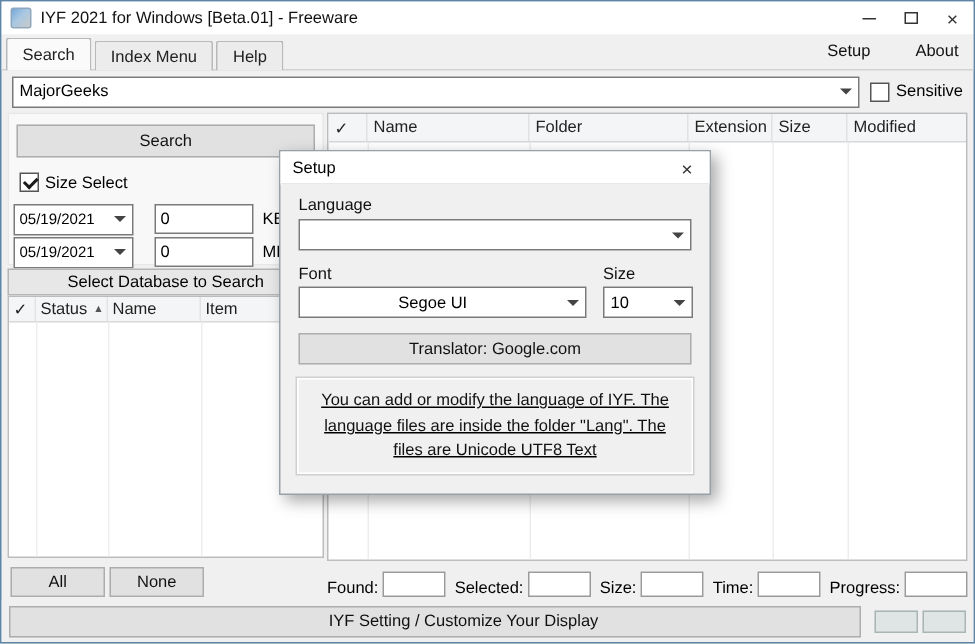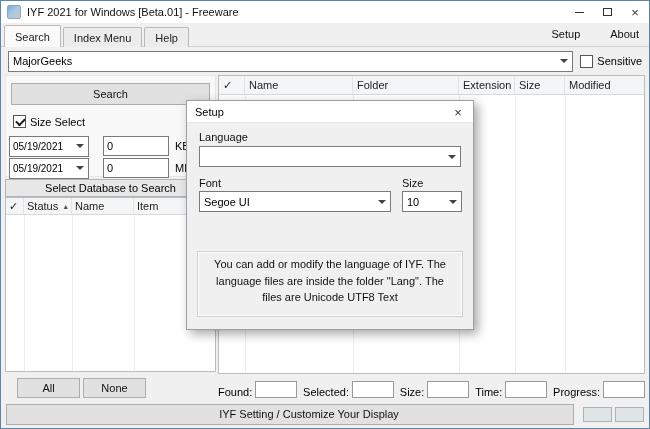--- a/index.html
+++ b/index.html
@@ -72,21 +72,21 @@
   .unit { margin-left:6px; }
   .db-header { position:absolute; top:104px; left:0; right:0; height:18px; background:#e7e7e7;
                border:1px solid #b5b5b5; display:flex; align-items:center; justify-content:center; }
   .db-list { position:absolute; top:122px; left:0; right:0; bottom:26px; border:1px solid #bcbcbc;
              background:#fff; overflow:hidden; }
   .lh { display:flex; height:17px; background:#f4f5f6; border-bottom:1px solid #dadada; }
   .lh-cell { display:flex; align-items:center; padding-left:3px; border-right:1px solid #e3e3e3;
              font-size:11px; color:#222; }
   .sort-arrow { font-size:7px; margin-left:4px; color:#555; }
   .vline { position:absolute; top:17px; bottom:0; width:1px; background:#ededed; }
-  .left-btns { position:absolute; left:12px; bottom:0; height:20px; display:flex; gap:3px; }
+  .left-btns { position:absolute; left:2px; bottom:0; height:20px; display:flex; gap:3px; }
   .left-btns .btn { width:63px; height:20px; }
 
   
   .right { position:absolute; top:74px; left:217px; right:4px; bottom:30px; }
   .results-box { position:absolute; top:0; left:0; right:0; bottom:24px; border:1px solid #bcbcbc;
                  background:#fff; overflow:hidden; }
   .rh { display:flex; height:19px; background:#f4f5f6; border-bottom:1px solid #d9d9d9; }
   .rh-cell { display:flex; align-items:center; padding-left:4px; border-right:1px solid #e2e2e2;
              font-size:11px; color:#222; }
   .rvline { position:absolute; top:19px; bottom:0; width:1px; background:#ededed; }
@@ -116,21 +116,21 @@
   .dlg-title { height:22px; background:#ffffff; display:flex; align-items:center; padding-left:8px;
                position:relative; border-bottom:1px solid #e8e8e8; }
   .dlg-close { position:absolute; right:0; top:0; width:30px; height:22px; display:flex;
                align-items:center; justify-content:center; color:#333; font-size:13px; }
   .dlg-label { position:absolute; font-size:11px; color:#111; }
   .dlg-combo { position:absolute; }
   .combo-value { flex:1; padding-left:4px; white-space:nowrap; overflow:hidden; }
   .translator-btn { position:absolute; left:12px; top:121px; width:262px; height:21px; }
   .info-box { position:absolute; left:10px; top:150px; width:266px; height:66px;
               border:1px solid #cfcfcf; box-shadow:inset 0 0 0 1px #ffffff; background:#f0f0f0;
-              display:flex; align-items:flex-start; justify-content:center; }
+              display:flex; align-items:center; justify-content:center;text-decoration:underline; }
   .info-text { padding:4px 14px; text-align:center; font-size:11px; line-height:1.5; color:#111; }
 </style>
 </head>
 <body>
 
 <div class="win">
 
   <div class="titlebar">
     <div class="app-icon"></div>
     <span class="title-text">IYF 2021 for Windows [Beta.01] - Freeware</span>
@@ -317,32 +317,35 @@
     <div class="combo dlg-combo" style="left:12px; top:45px; width:262px; height:21px;">
       <span class="combo-value"></span>
       <div class="arrow-btn">
           <i class="tri"></i>
         </div>
     </div>
 
     <span class="dlg-label" style="left:12px; top:76px;">Font</span>
     <span class="dlg-label" style="left:215px; top:76px;">Size</span>
 
-    <div class="combo dlg-combo" style="left:12px; top:90px; width:192px; height:21px;">
+    <div class="combo dlg-combo" style="left:12px; top:90px; width:192px; height:21px;text-align:center;">
       <span class="combo-value">Segoe UI</span>
       <div class="arrow-btn">
           <i class="tri"></i>
         </div>
     </div>
     <div class="combo dlg-combo" style="left:215px; top:90px; width:60px; height:21px;">
       <span class="combo-value">10</span>
       <div class="arrow-btn">
           <i class="tri"></i>
         </div>
     </div>
 
+    <div class="btn translator-btn">
+        <span>Translator: Google.com</span>
+      </div>
 
     <div class="info-box">
       <div class="info-text">You can add or modify the language of IYF. The language files are inside the folder "Lang". The files are Unicode UTF8 Text</div>
     </div>
   </div>
 
 </div>
 
 </body></html>

